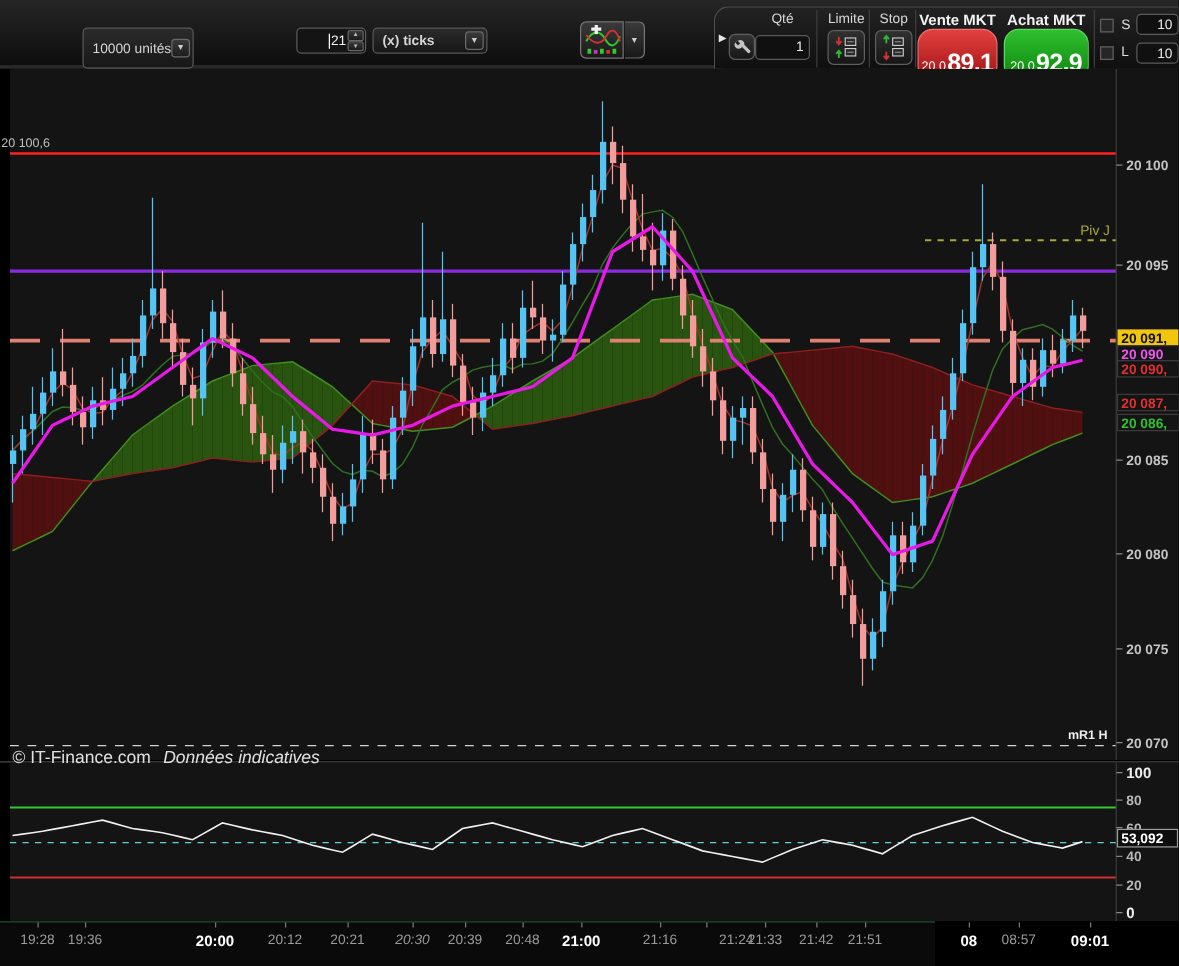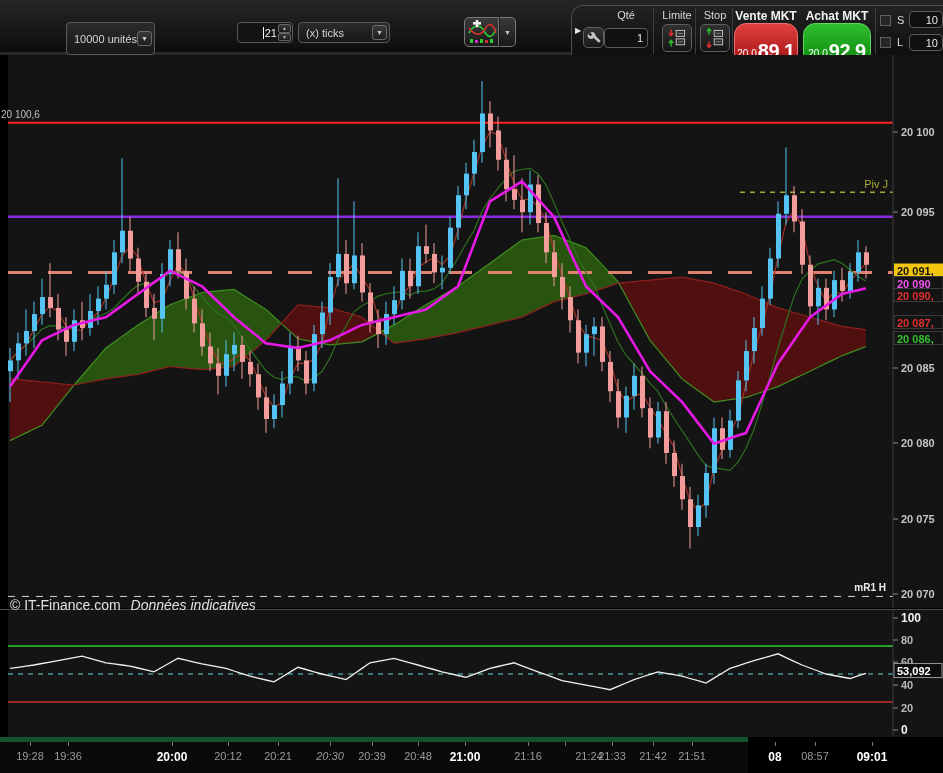--- a/index.html
+++ b/index.html
@@ -10,21 +10,21 @@
   .toolbar { position:absolute; left:0; top:0; width:943px; height:55px;
     background:linear-gradient(#262626,#0d0d0d); border-bottom:3px solid #292929; }
   .ctl { position:absolute; }
   .select { background:linear-gradient(#2b2b2b,#171717); border:1px solid #5a5a5a;
     border-radius:4px; color:#d5d5d5; font-size:11px; display:flex; align-items:center; }
   .ctl-text { padding-left:7px; flex:1; white-space:nowrap; }
   .dd-box { width:15px; height:15px; margin-right:2px; border:1px solid #6a6a6a; border-radius:3px;
     background:linear-gradient(#3a3a3a,#1d1d1d); color:#ccc; font-size:7px;
     display:flex; align-items:center; justify-content:center; flex:none; }
   .units { left:66px; top:22px; width:89px; height:33px; }
-  .ticksunit { left:298px; top:22px; width:92px; height:21px; }
+  .ticksunit { left:298px; top:22px; width:92px; height:21px;font-weight:bold; }
   .numbox { left:237px; top:22px; width:56px; height:21px; background:#141414;
     border:1px solid #5a5a5a; border-radius:4px; display:flex; align-items:center;
     justify-content:flex-end; padding-right:15px; color:#eee; font-size:11px; }
   .caret { width:1px; height:12px; background:#fff; margin-right:1px; }
   .spin { position:absolute; right:1px; top:1px; width:13px; height:17px;
     display:flex; flex-direction:column; }
   .sp { flex:1; border:1px solid #666; background:linear-gradient(#383838,#1c1c1c);
     color:#bbb; font-size:5px; display:flex; align-items:center; justify-content:center;
     border-radius:2px; }
   .chartstyle { left:464px; top:17px; width:35px; height:30px; border:1px solid #777;
@@ -75,21 +75,21 @@
   .lf { left:337px; top:28px; width:34px; height:17px; }
 
   
   .chart-area { position:absolute; left:0; top:55px; width:943px; height:553px; }
   .credit { position:absolute; left:10px; top:597px; height:12px; font-size:14px;
     color:#e0e0e0; white-space:nowrap; z-index:5; }
   .credit .c2 { font-style:italic; margin-left:6px; }
   .hsep { position:absolute; left:0; top:609px; width:943px; height:1px; background:#4a4a4a; }
   .rsi-area { position:absolute; left:0; top:610px; width:943px; height:127px; }
   .time-axis { position:absolute; left:0; top:737px; width:748px; height:36px;
-    background:#0a0a0a; border-top:5px solid #14532d; }
+    background:#0a0a0a; border-top:1px solid #14532d; }
   .t-label { position:absolute; top:8px; transform:translateX(-50%); font-size:11px; color:#9a9a9a; white-space:nowrap; }
   .t-label.b { color:#fff; font-weight:bold; font-size:12px; }
   .t-tick { position:absolute; top:0; width:1px; height:4px; background:#777; }
   svg text { font-family:"Liberation Sans", sans-serif; }
 </style>
 </head>
 <body>
 
 <div class="toolbar">
   <div class="ctl select units">

